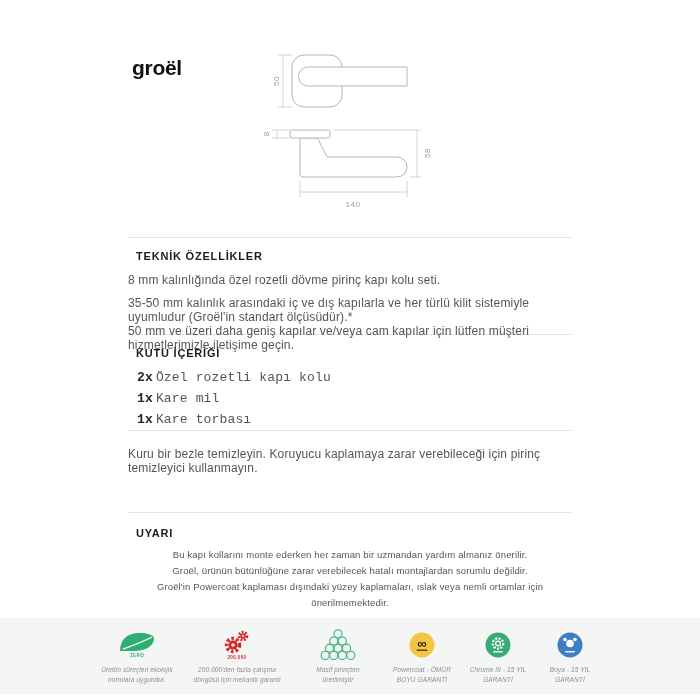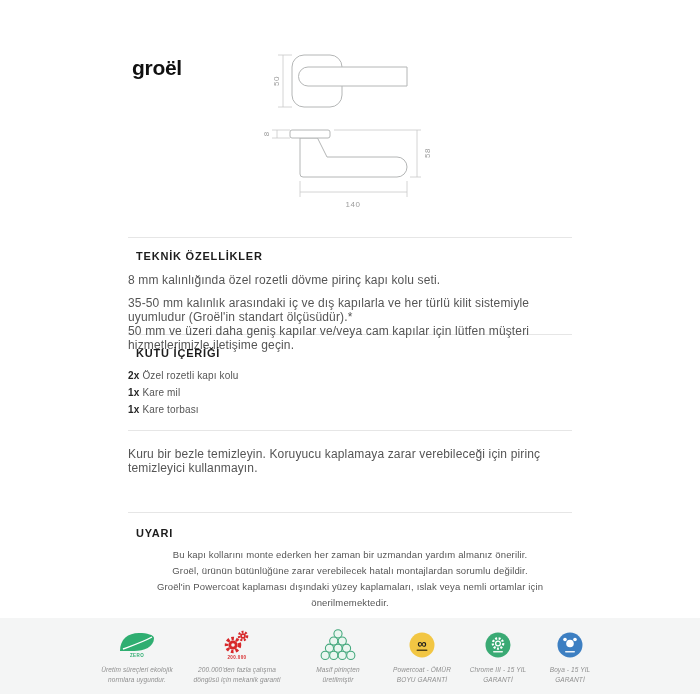--- a/index.html
+++ b/index.html
@@ -23,21 +23,21 @@
   .section { position:absolute; left:128px; width:444px; }
   .heading {
     font-size:11px; font-weight:bold; letter-spacing:0.8px;
     color:#1c1c1c; margin:0 0 11px 8px;
   }
   .body-text {
     font-size:12px; line-height:14px; letter-spacing:0.15px;
     color:#555555; margin:0 0 9px 0;
   }
   .tight { margin:0; }
-  .item { font-size:10px; color:#555555; margin:0 0 6px 0; letter-spacing:0.15px; }
+  .item { font-size:13px; color:#555555; margin:0 0 6px 9px; letter-spacing:0.15px;font-family:Liberation Mono, monospace; }
   .qty { font-weight:bold; color:#262626; margin-right:3px; }
   .warn-line { font-size:9.5px; line-height:16px; color:#555555; letter-spacing:0.15px; margin:0;text-align:center; }
 
   .footer-band {
     position:absolute; left:0; top:618px; width:700px; height:76px;
     background:#f4f5f5;
   }
   .badge-col {
     position:absolute; top:11px; transform:translateX(-50%);
     text-align:center;

